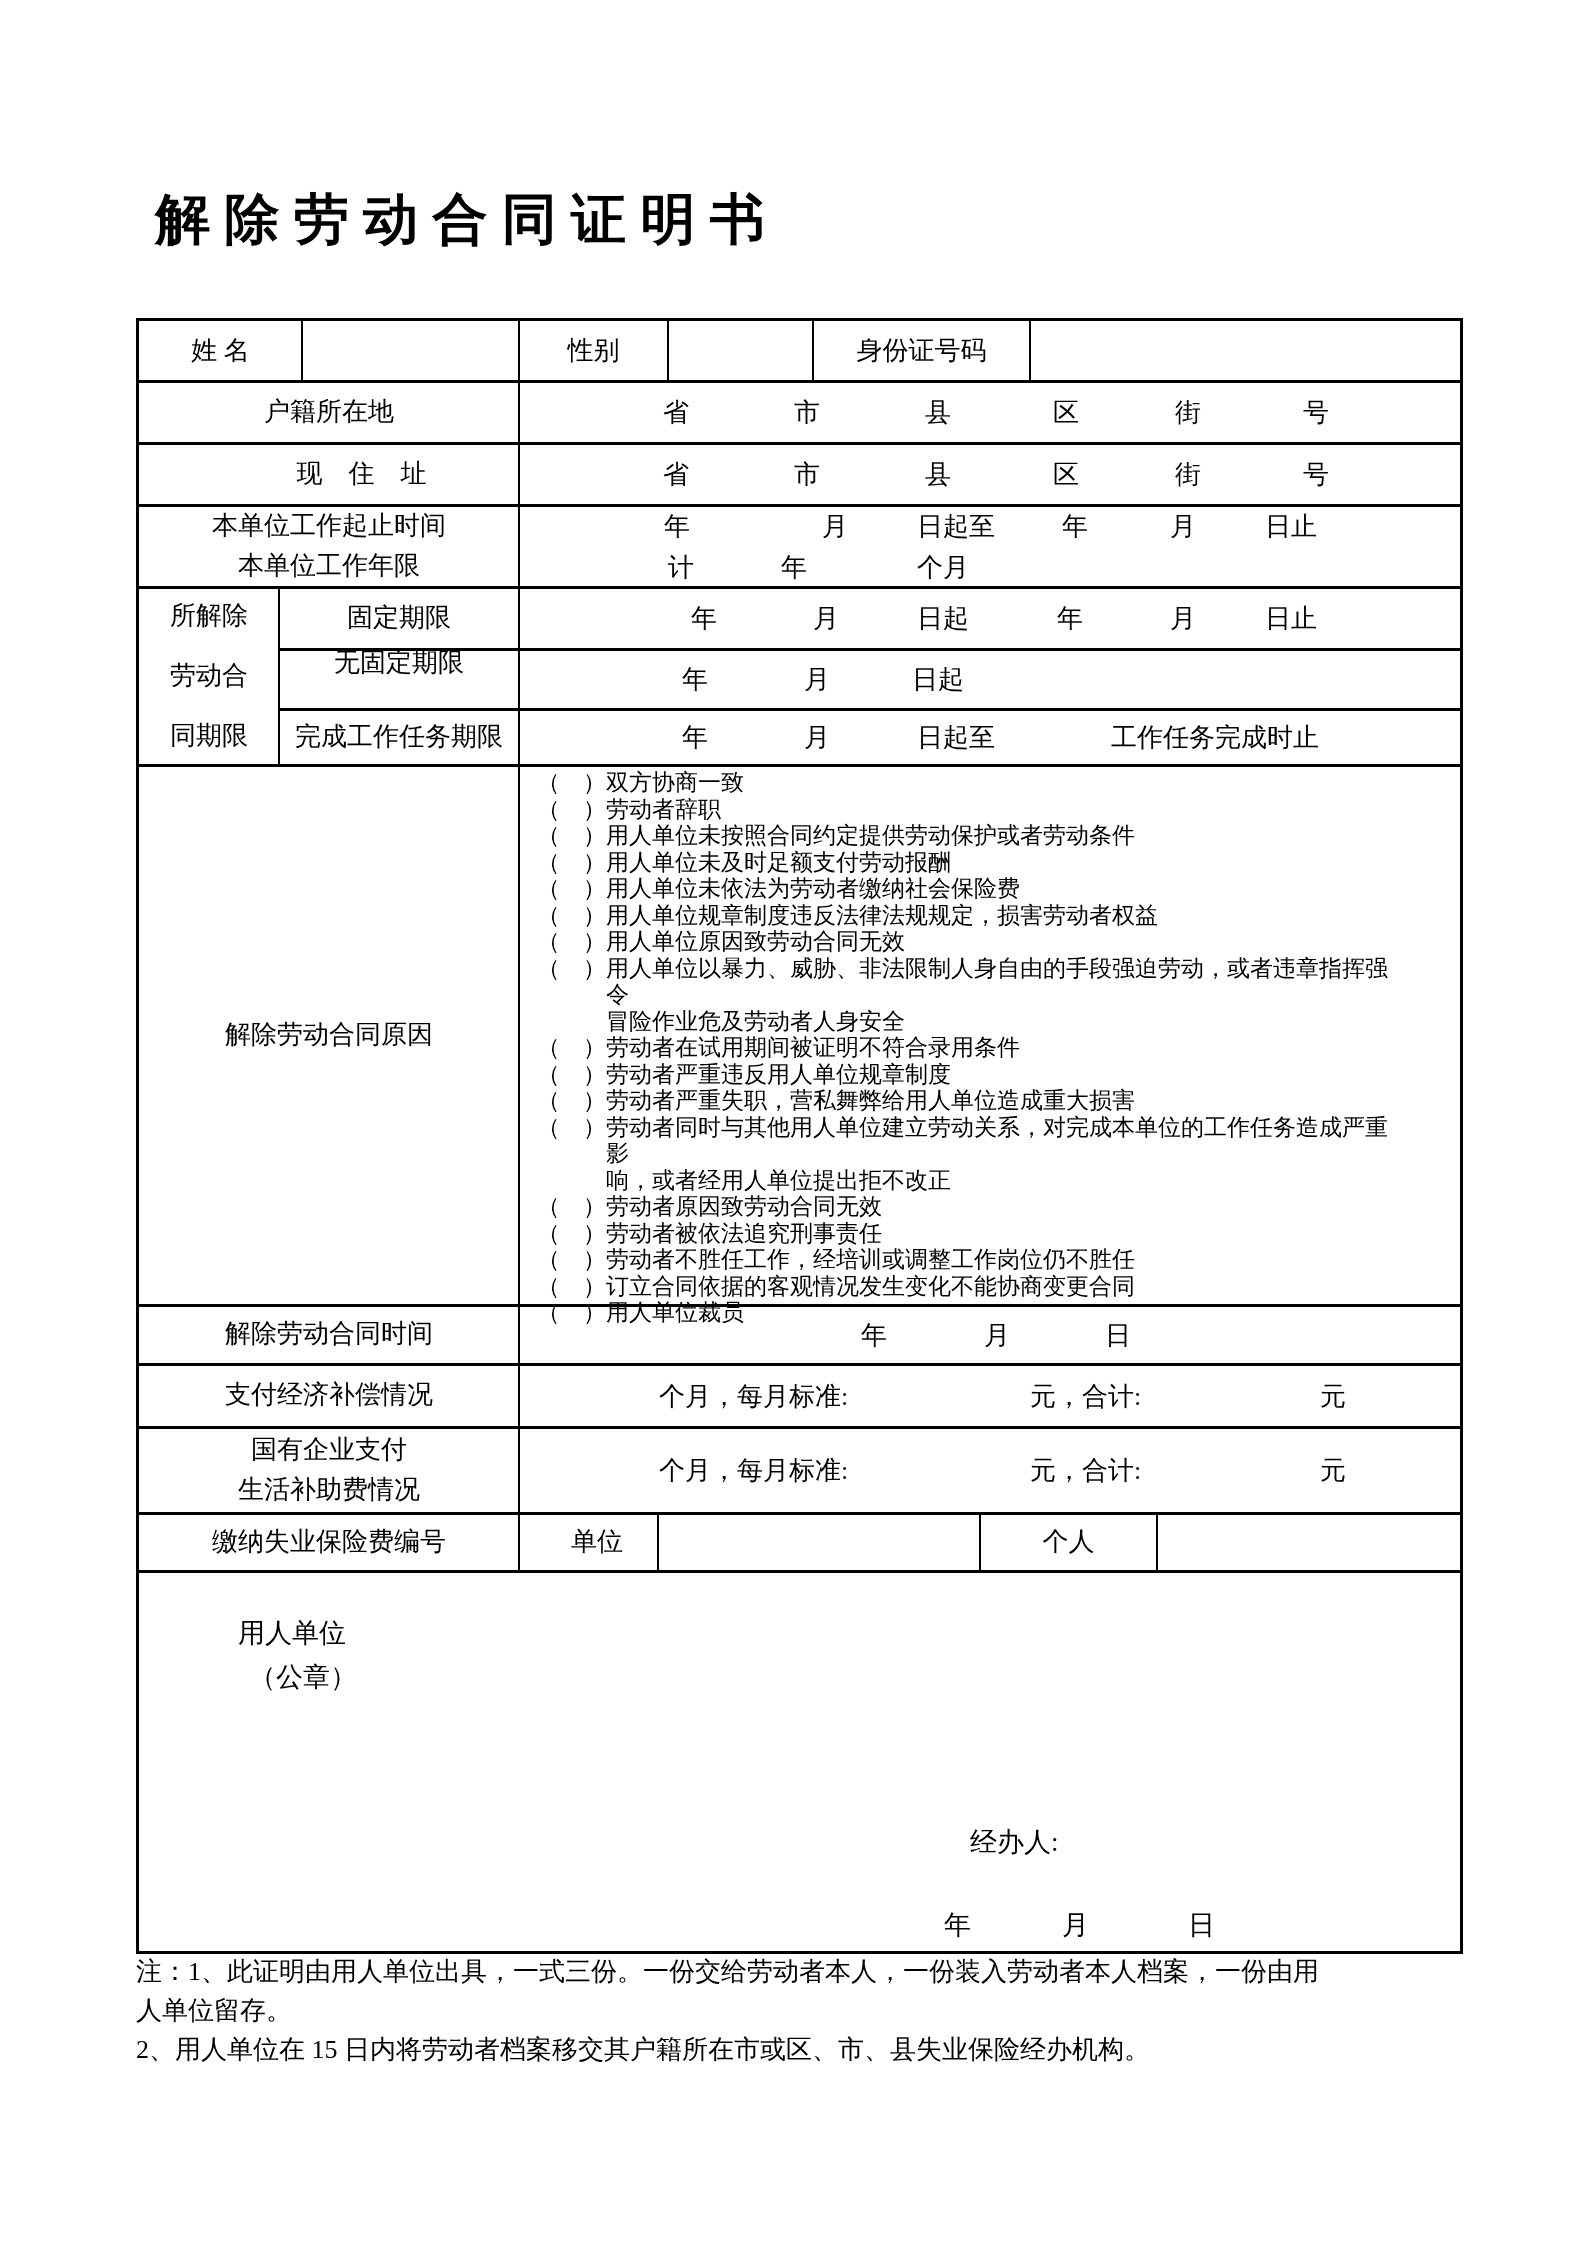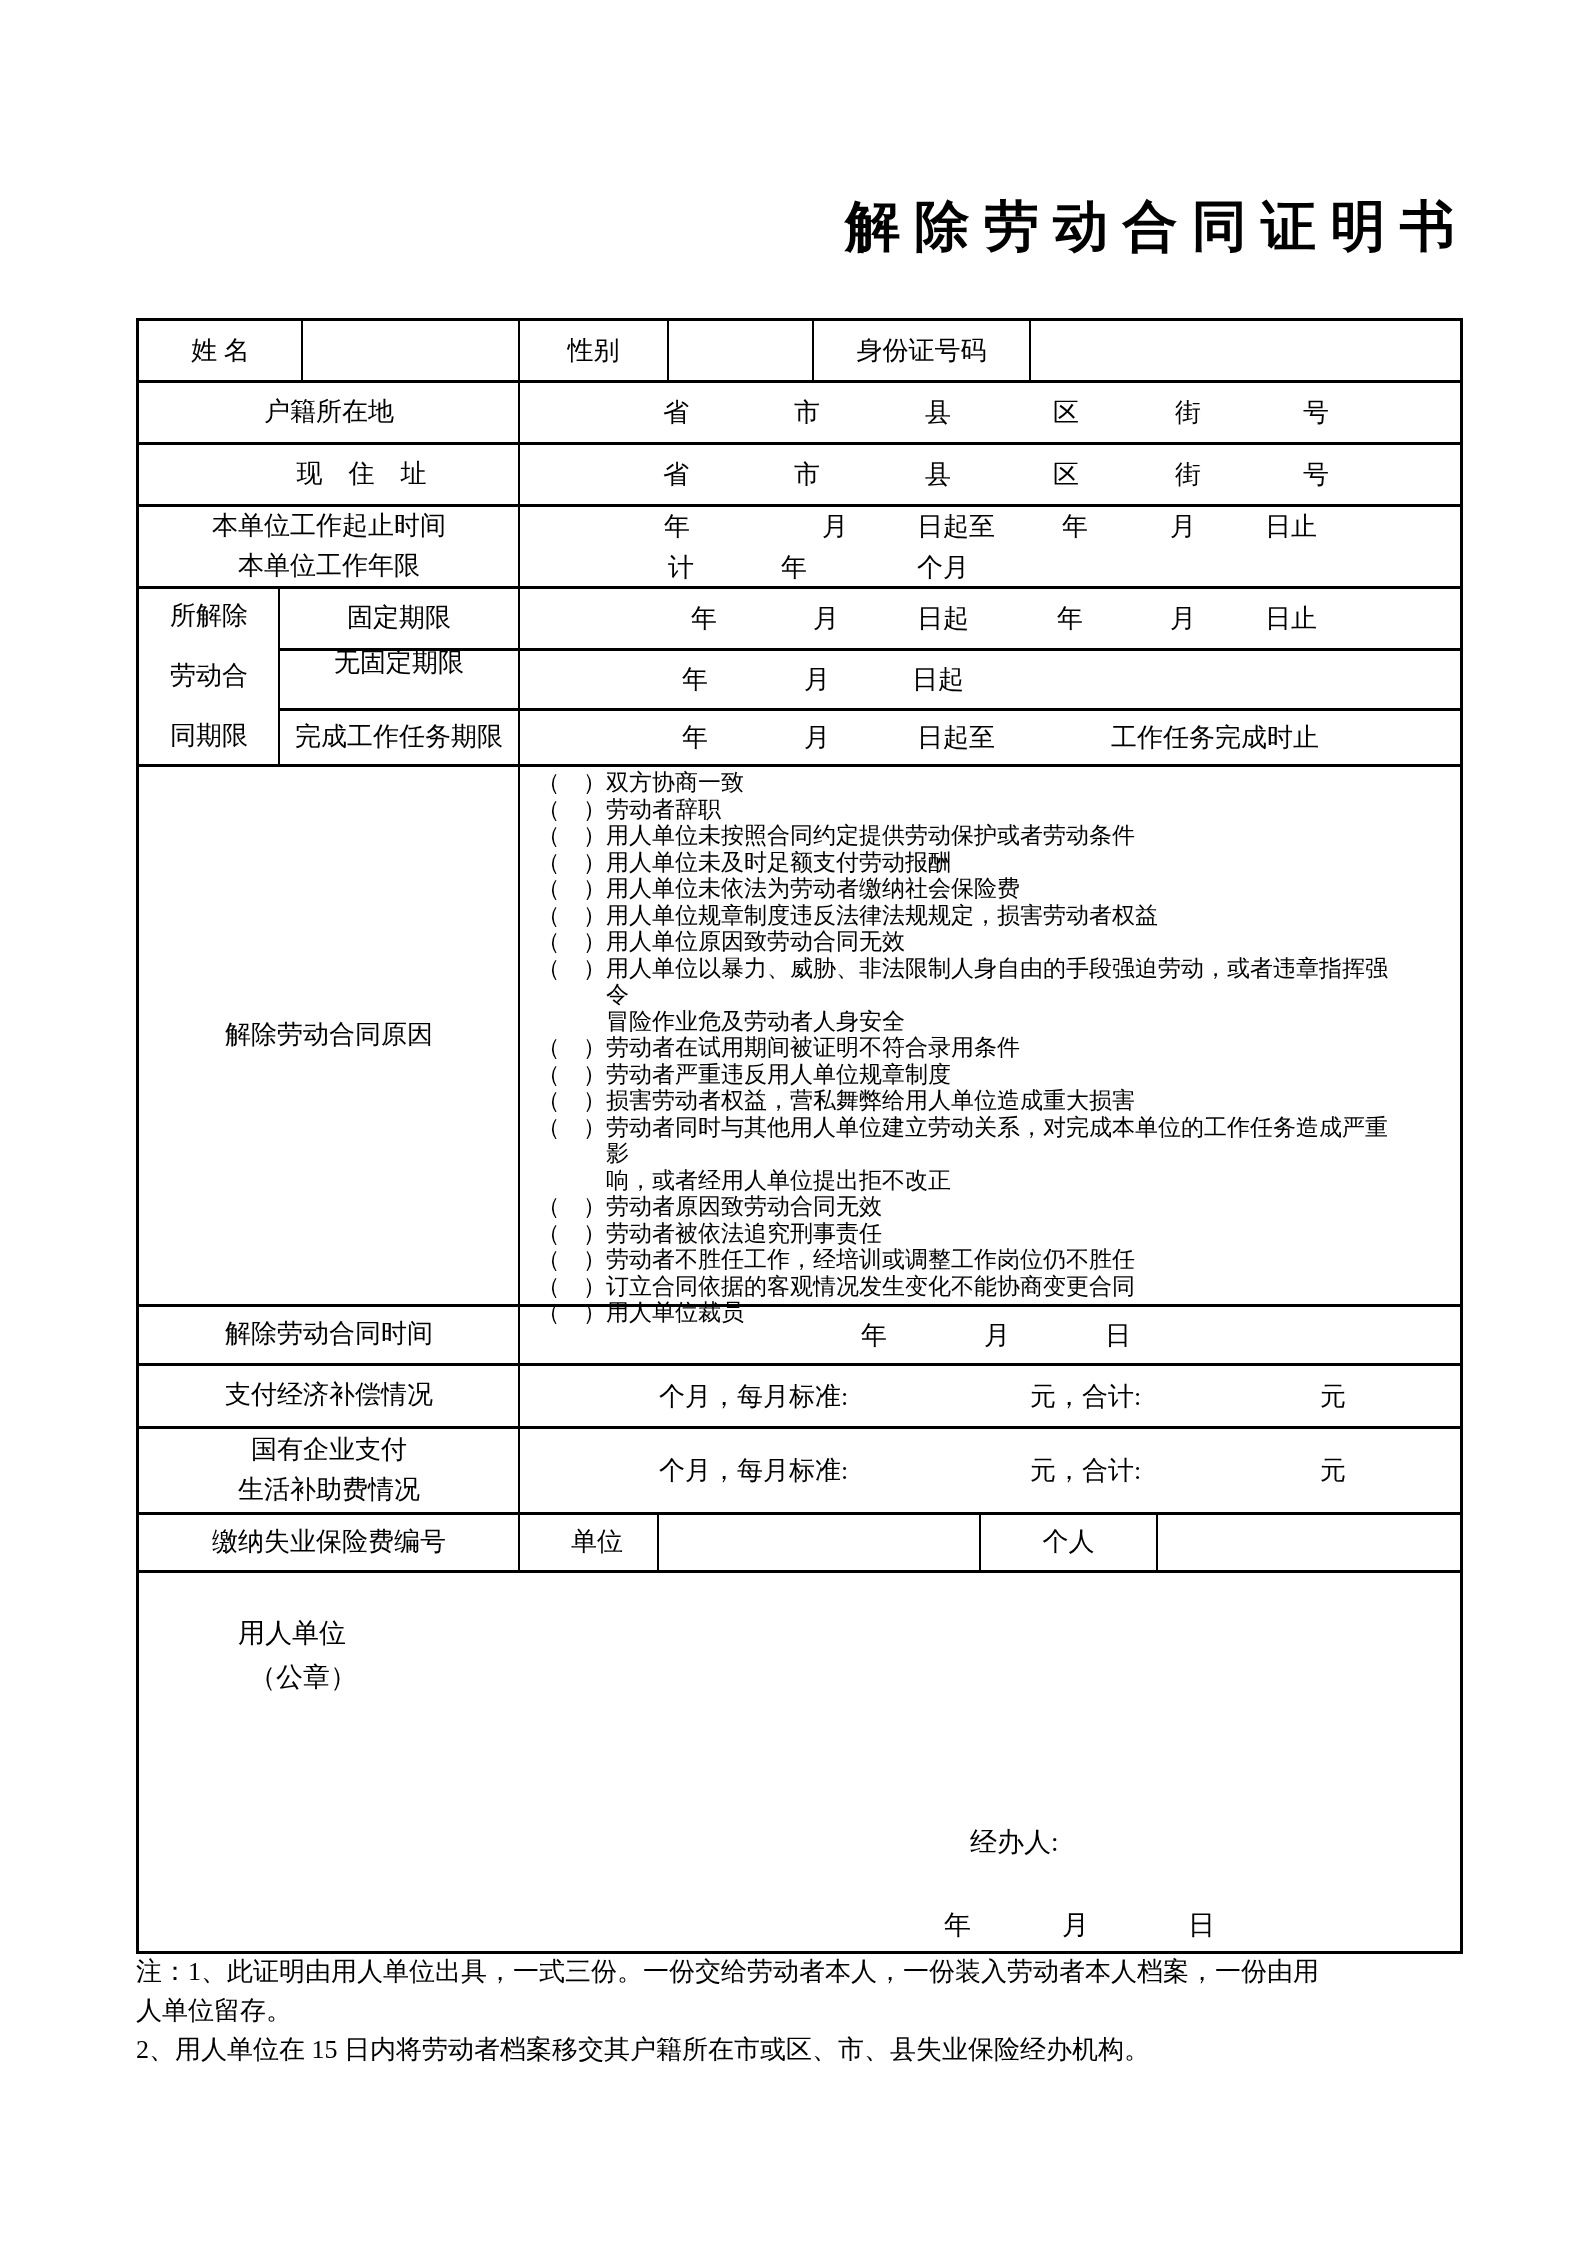--- a/index.html
+++ b/index.html
@@ -6,22 +6,22 @@
   .page{
     position:relative;
     width:1587px;height:2245px;
     background:#ffffff;
     font-family:"Liberation Serif","DejaVu Serif",serif;
     color:#000;
     overflow:hidden;
   }
   .title{
     position:absolute;left:136px;top:178px;width:1321px;
-    margin:12px;
-    text-align:right;
+    margin:5px;
+    text-align:left;
     font-size:55px;font-weight:bold;
     letter-spacing:0.26em;padding-left:0.26em;box-sizing:border-box;
     white-space:nowrap;
   }
   .table{
     position:absolute;left:136px;top:318px;
     width:1321px;height:1630px;
     border:3px solid #000;
     box-sizing:content-box;
   }
@@ -166,21 +166,21 @@
       <div class="reason">（　）劳动者辞职</div>
       <div class="reason">（　）用人单位未按照合同约定提供劳动保护或者劳动条件</div>
       <div class="reason">（　）用人单位未及时足额支付劳动报酬</div>
       <div class="reason">（　）用人单位未依法为劳动者缴纳社会保险费</div>
       <div class="reason">（　）用人单位规章制度违反法律法规规定，损害劳动者权益</div>
       <div class="reason">（　）用人单位原因致劳动合同无效</div>
       <div class="reason">（　）用人单位以暴力、威胁、非法限制人身自由的手段强迫劳动，或者违章指挥强令
 冒险作业危及劳动者人身安全</div>
       <div class="reason">（　）劳动者在试用期间被证明不符合录用条件</div>
       <div class="reason">（　）劳动者严重违反用人单位规章制度</div>
-      <div class="reason">（　）损害劳动者权益，营私舞弊给用人单位造成重大损害</div>
+      <div class="reason">（　）劳动者严重失职，营私舞弊给用人单位造成重大损害</div>
       <div class="reason">（　）劳动者同时与其他用人单位建立劳动关系，对完成本单位的工作任务造成严重影
 响，或者经用人单位提出拒不改正</div>
       <div class="reason">（　）劳动者原因致劳动合同无效</div>
       <div class="reason">（　）劳动者被依法追究刑事责任</div>
       <div class="reason">（　）劳动者不胜任工作，经培训或调整工作岗位仍不胜任</div>
       <div class="reason">（　）订立合同依据的客观情况发生变化不能协商变更合同</div>
       <div class="reason">（　）用人单位裁员</div>
     </div>
 
     <div class="cell" style="left:0;top:984px;width:380px;height:59px">解除劳动合同时间</div>

